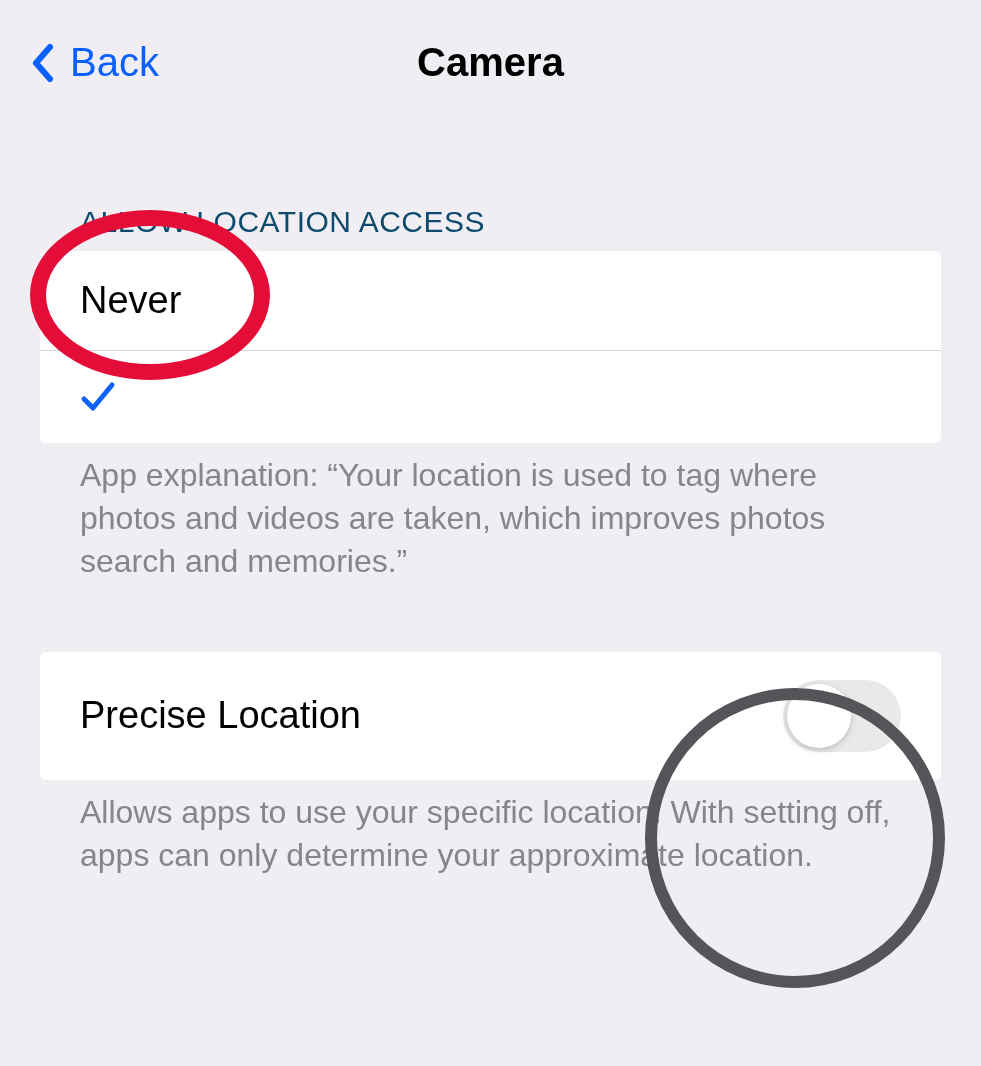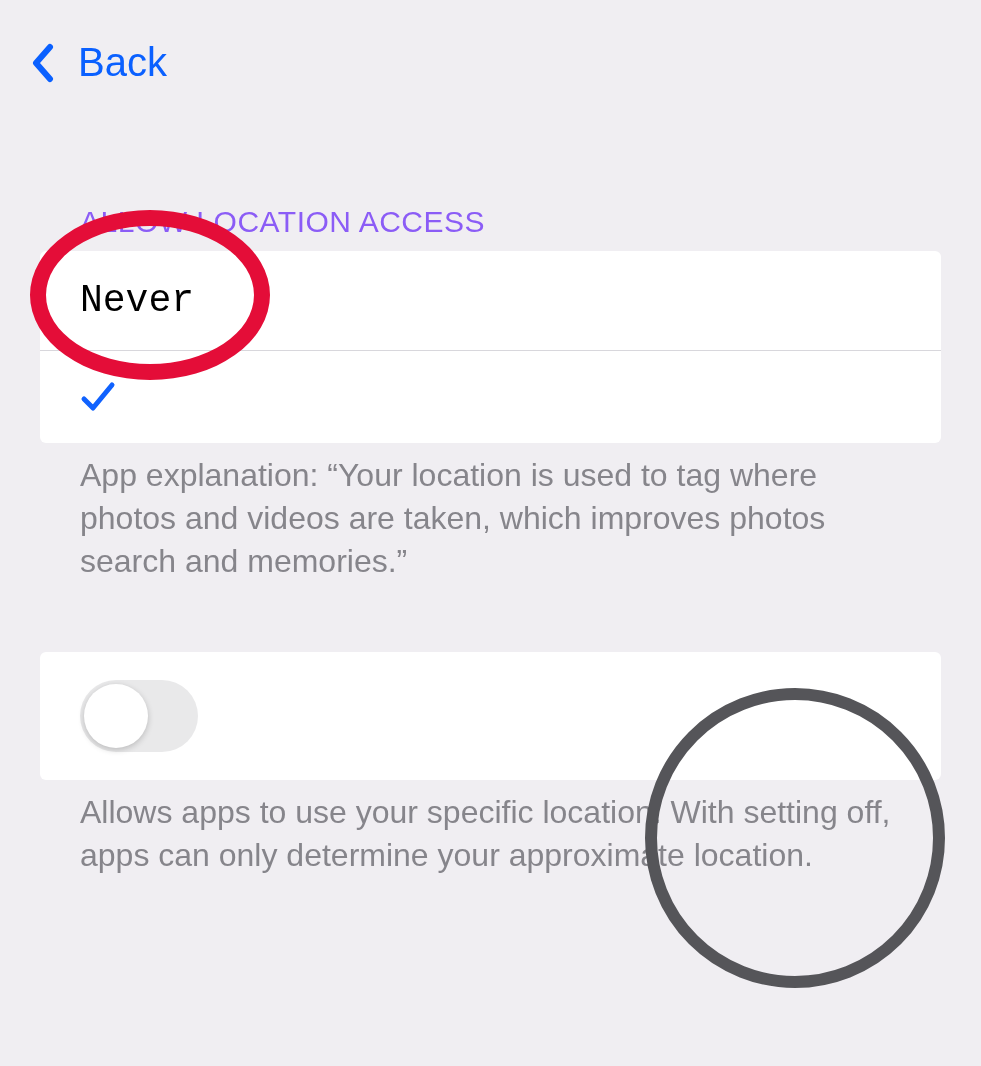--- a/index.html
+++ b/index.html
@@ -19,48 +19,47 @@
     display: flex;
     align-items: center;
     padding: 40px 20px 20px 30px;
     position: relative;
   }
   .back-button {
     display: flex;
     align-items: center;
     color: #0a60ff;
     font-size: 40px;
-    gap: 24px;
+    gap: 16px;
     cursor: pointer;
   }
   .back-chevron {
     width: 24px;
     height: 40px;
   }
   .nav-title {
     position: absolute;
     left: 50%;
     transform: translateX(-50%);
     font-size: 40px;
     font-weight: 600;
     color: #000;
   }
   .section-header {
     margin-top: 100px;
     padding: 0 80px 12px 80px;
-    color: #8b5cf6;
+    color: #0c4a6e;
     font-size: 30px;
     letter-spacing: 0.5px;
   }
   .list-group {
     background: #ffffff;
     border-radius: 6px;
     margin: 0 40px;
     overflow: hidden;
-    font-family: Liberation Mono, monospace;
   }
   .list-row {
     display: flex;
     align-items: center;
     justify-content: space-between;
     padding: 28px 40px;
     font-size: 38px;
     color: #000;
     cursor: pointer;
   }
@@ -135,39 +134,41 @@
 </head>
 <body>
 
 <div class="nav-bar">
   <div class="back-button">
     <svg class="back-chevron" viewBox="0 0 24 40">
       <polyline points="20,4 6,20 20,36" fill="none" stroke="#0a60ff" stroke-width="6" stroke-linecap="round" stroke-linejoin="round"></polyline>
     </svg>
     <span>Back</span>
   </div>
+  <div class="nav-title">Camera</div>
 </div>
 
 <div class="section-header">ALLOW LOCATION ACCESS</div>
 
 <div class="list-group">
   <div class="list-row">
     <span>Never</span>
   </div>
   <div class="list-row">
     <svg class="checkmark" viewBox="0 0 36 36">
       <polyline points="4,20 13,29 32,6" fill="none" stroke="#1062fe" stroke-width="5" stroke-linecap="round" stroke-linejoin="round"></polyline>
     </svg>
   </div>
 </div>
 
 <div class="footer-text">App explanation: “Your location is used to tag where photos and videos are taken, which improves photos search and memories.”</div>
 
 <div class="list-group toggle-group">
   <div class="toggle-row">
+    <span>Precise Location</span>
     <div class="switch">
       <div class="switch-knob"></div>
     </div>
   </div>
 </div>
 
 <div class="footer-text">Allows apps to use your specific location. With setting off, apps can only determine your approximate location.</div>
 
 <div class="annotation-ellipse"></div>
 <div class="annotation-circle"></div>

